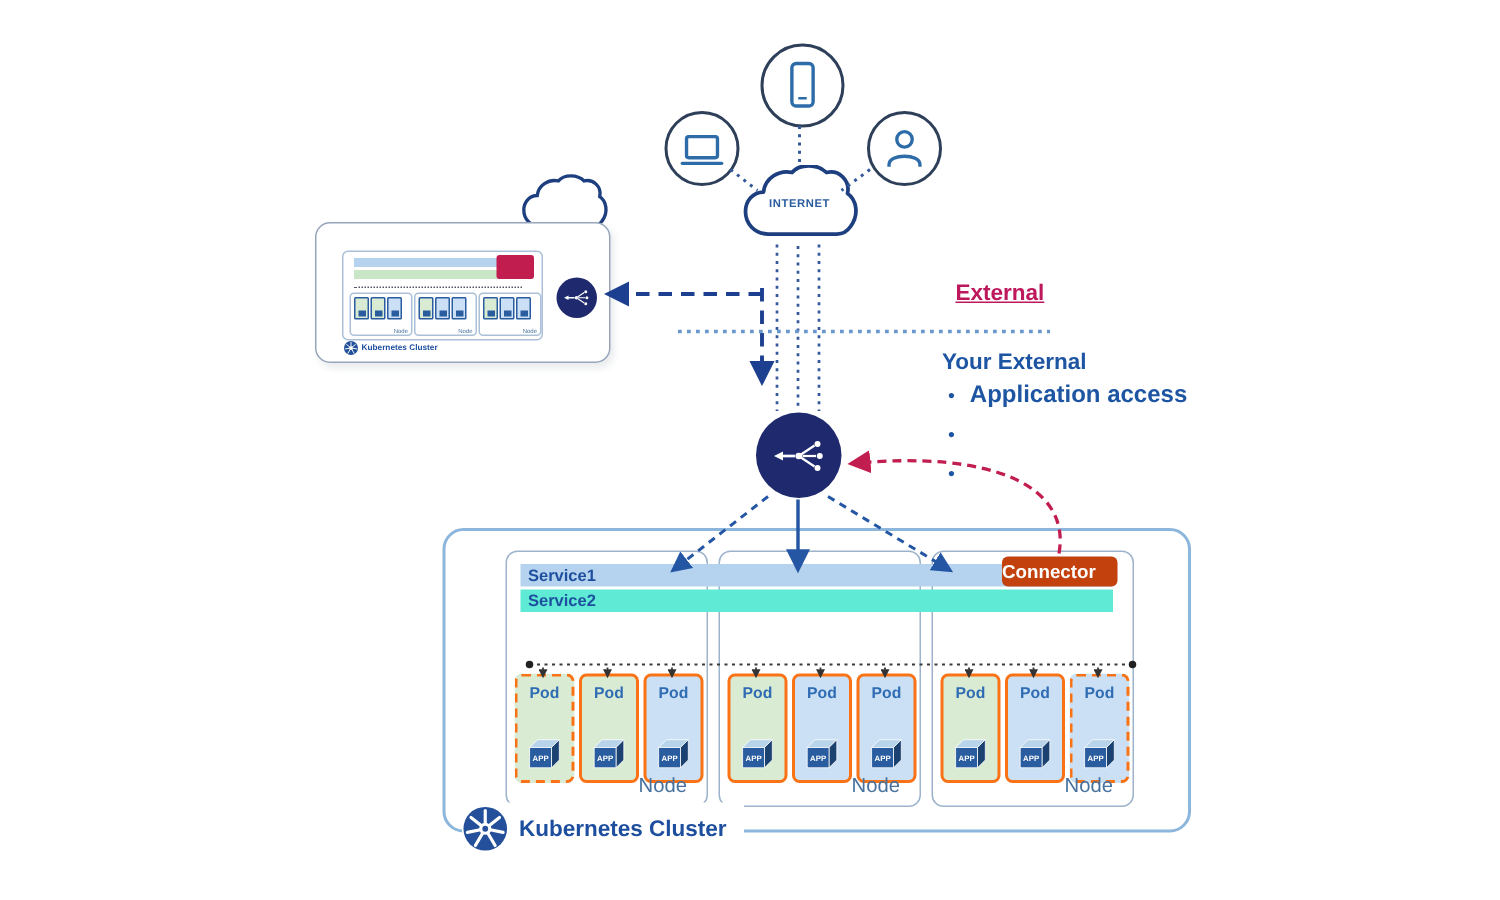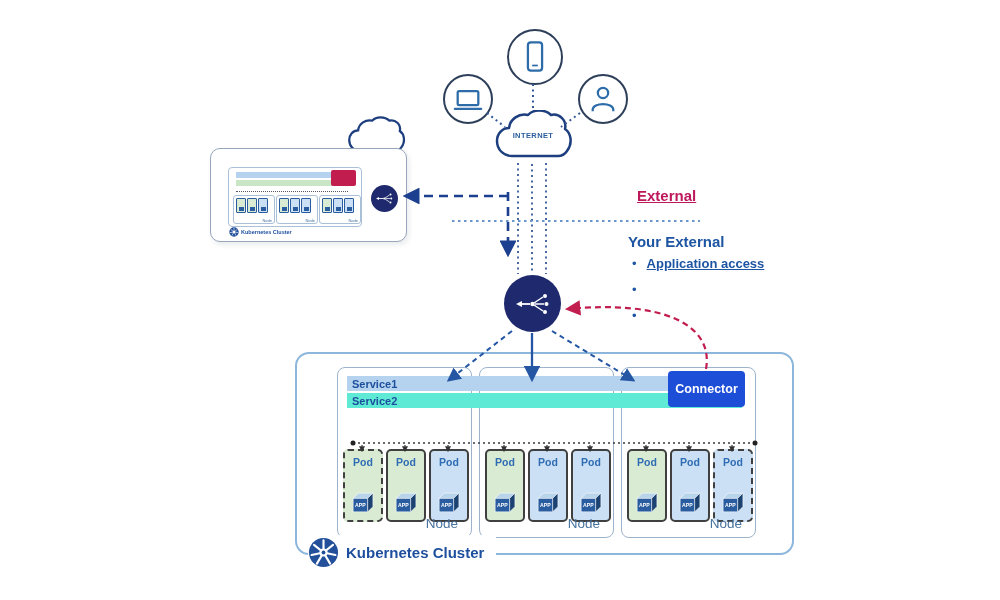--- a/index.html
+++ b/index.html
@@ -38,46 +38,46 @@
   .mini-k8s{left:229px;top:227px;display:flex;align-items:center;gap:2px;z-index:5;}
   .mini-k8s span{font-size:5.5px;font-weight:bold;color:#1d4f9e;white-space:nowrap;}
   .dash-circle{left:371px;top:185px;width:27px;height:27px;border-radius:50%;background:#1e2a6d;
                display:flex;align-items:center;justify-content:center;z-index:6;}
 
   
   .external-label{left:637px;top:187px;font-size:15px;font-weight:bold;color:#be185d;z-index:4;text-decoration:underline;}
   .control-title{left:628px;top:233px;font-size:15px;font-weight:bold;color:#1d55a3;z-index:4;}
   .bullet-row{left:632px;width:220px;display:flex;gap:10px;z-index:4;}
   .bullet-dot{color:#1d55a3;font-size:13px;line-height:18px;}
-  .bullet-text{font-size:13px;font-weight:bold;color:#1d55a3;line-height:18px;text-decoration:underline;}
+  .bullet-text{font-size:16px;font-weight:bold;color:#1d55a3;line-height:18px;}
   .b1{top:255px;} .b2{top:281px;} .b3{top:307px;}
 
   
   .hub{left:504px;top:275px;width:57px;height:57px;border-radius:50%;background:#1e2a6d;
        display:flex;align-items:center;justify-content:center;z-index:4;}
 
   
   .cluster-box{left:295px;top:352px;width:495px;height:199px;border:2px solid #8cb6dc;
                border-radius:14px;background:#fff;z-index:1;}
   .node-box{top:367px;width:133px;height:169px;border:1.5px solid #9db3cc;border-radius:8px;
             background:#fff;z-index:2;}
   .n1{left:337px;} .n2{left:479px;} .n3{left:621px;}
   .node-label{position:absolute;right:13px;bottom:6px;font-size:13.5px;color:#48739f;}
   .pods-row{position:absolute;left:5px;top:81px;display:flex;gap:3px;}
-  .pod{width:40px;height:73px;border:2px solid #404040;border-radius:5px;box-sizing:border-box;
+  .pod{width:40px;height:73px;border:2px solid #f97316;border-radius:5px;box-sizing:border-box;
        display:flex;flex-direction:column;align-items:center;}
   .pod.g{background:#d9ecd3;} .pod.b{background:#cbe0f4;}
   .pod.dashed{border-style:dashed;}
   .pod-label{font-size:10.5px;font-weight:bold;color:#2f6cb3;margin-top:5px;}
   .pod svg{margin-top:auto;margin-bottom:5px;}
   .service-bar{left:347px;width:395px;height:15px;z-index:3;display:flex;align-items:center;}
   .s1{top:376px;background:#b5d3ee;} .s2{top:393px;background:#5eead4;}
   .service-label{font-size:11px;font-weight:bold;color:#1d4f9e;margin-left:5px;}
-  .connector{left:668px;top:371px;width:77px;height:36px;background:#1d4ed8;border-radius:4px;
-             display:flex;align-items:center;justify-content:center;z-index:5;}
+  .connector{left:668px;top:371px;width:77px;height:20px;background:#c2410c;border-radius:4px;
+             display:flex;align-items:center;z-index:5;}
   .connector span{color:#fff;font-weight:bold;font-size:12.5px;}
   .k8s-label{left:308px;top:535px;height:34px;display:flex;align-items:center;gap:7px;
              background:#fff;padding:0 12px 0 0;z-index:5;}
   .k8s-label span{font-size:15px;font-weight:bold;color:#1d4f9e;white-space:nowrap;}
 
   .overlay{position:absolute;left:0;top:0;z-index:7;pointer-events:none;}
   .cloud-svg{position:absolute;z-index:3;}
   .cloud-internet{left:490px;top:110px;}
   .cloud-dash{left:344px;top:114px;z-index:2;}
 </style>

